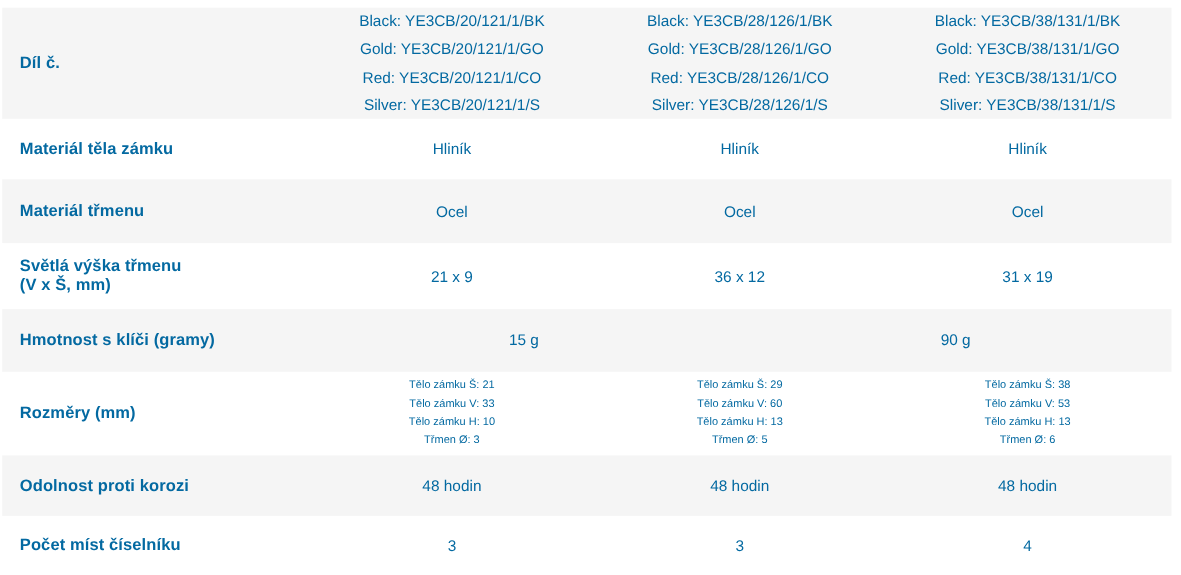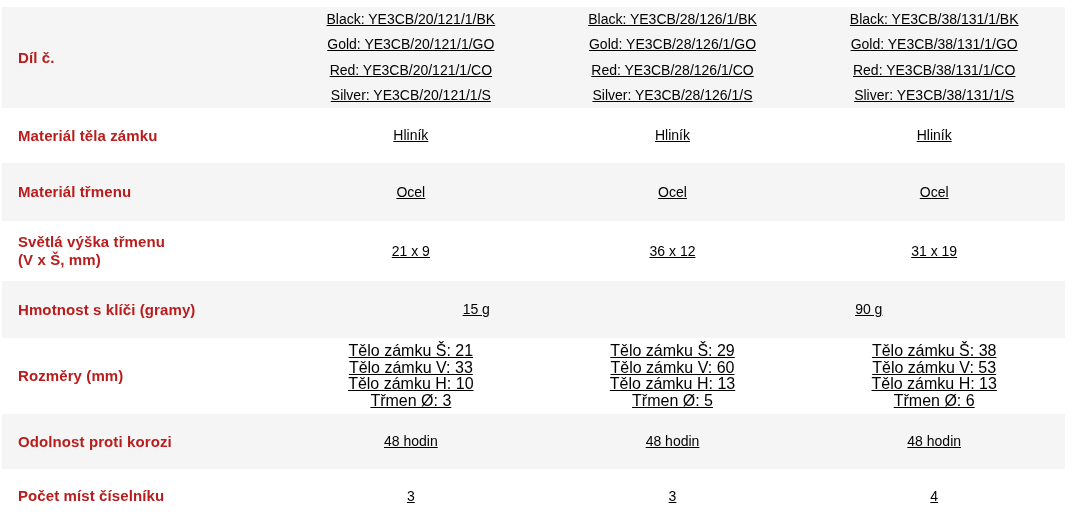--- a/index.html
+++ b/index.html
@@ -40,32 +40,31 @@
     align-items: flex-start;
   }
   .value-cell {
     flex: 1 1 0;
     align-items: center;
     text-align: center;
   }
   .label-line {
     font-size: 15px;
     font-weight: bold;
-    color: #b91c1c;
+    color: #0369a1;
     line-height: 18px;
     letter-spacing: 0.1px;
   }
   .value-line {
     font-size: 14px;
-    color: #000000;
+    color: #0369a1;
     line-height: 19px;
-    text-decoration: underline;
   }
   .row:nth-child(1) .value-line { line-height: 25.4px; }
-  .row:nth-child(6) .value-line { font-size: 16px; line-height: 16.5px; }
+  .row:nth-child(6) .value-line { font-size: 10px; line-height: 16.5px; }
 </style>
 </head>
 <body>
 
 <div class="spec-table">
     <div class="row shaded">
       <div class="cell label-cell">
         <div class="label-line">Díl č.</div>
       </div>
       <div class="cell value-cell">

